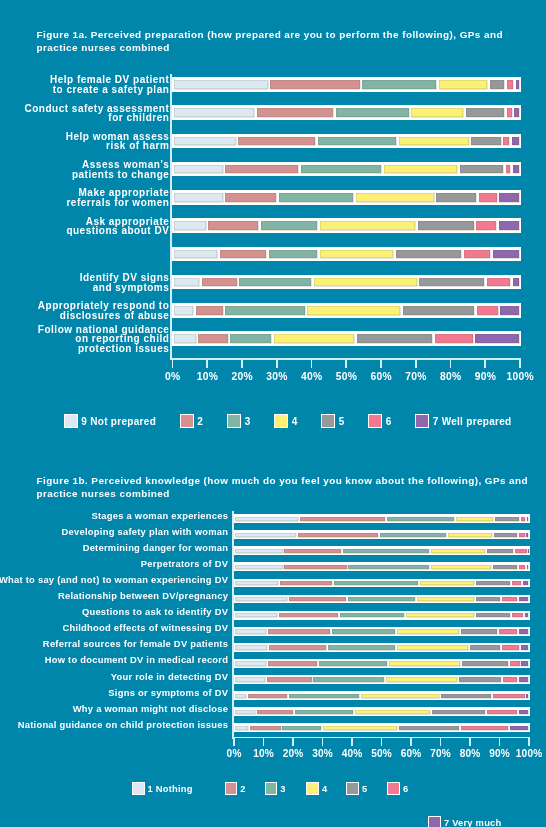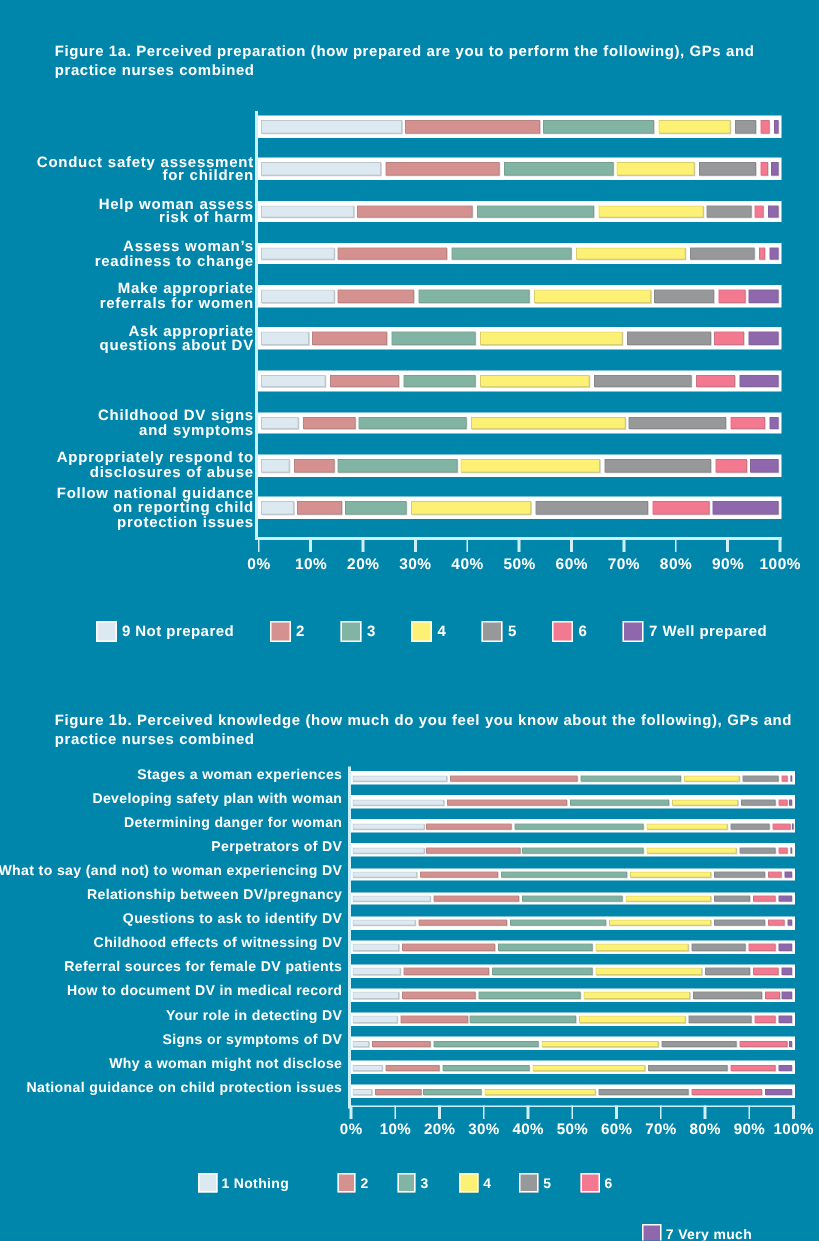--- a/index.html
+++ b/index.html
@@ -20,20 +20,22 @@
   .lg-item{display:flex;align-items:center;}
   .lg-sw{border:1.4px solid #ffffff;box-sizing:border-box;}
   .lg-lb{color:#ffffff;font-weight:bold;font-size:9px;white-space:nowrap;}
 </style>
 </head>
 <body>
 
 <div class="page" id="page">
     <div class="fig-title" style="left: 36.5px; top: 27.5px; width: 500px;">Figure 1a. Perceived preparation (how prepared are you to perform the following), GPs and practice nurses combined</div>
     <div class="chart" style="left: 0px; top: 0px; width: 546px; height: 827px;">
+      <div class="rowlabel" style="right: 376.7px; top: 75.4px; width: 170px; font-size: 10px; line-height: 9.6px; letter-spacing: 0.5px; white-space: pre;">Help female DV patient
+to create a safety plan</div>
       <div class="barband" style="left: 171.3px; top: 77.2px; width: 349.9px; height: 14.4px; position: absolute;">
         <div class="seg" style="left: 2.5px; width: 94.005px; background: rgb(221, 233, 241); top: 2.9px; height: 8.7px; box-shadow: rgba(90, 90, 90, 0.3) 0px 0px 0px 0.5px inset, rgba(100, 100, 100, 0.35) 0.5px 0.5px 0px;"></div>
         <div class="seg" style="left: 99.105px; width: 89.14px; background: rgb(212, 145, 143); top: 2.9px; height: 8.7px; box-shadow: rgba(90, 90, 90, 0.3) 0px 0px 0px 0.5px inset, rgba(100, 100, 100, 0.35) 0.5px 0.5px 0px;"></div>
         <div class="seg" style="left: 190.845px; width: 74.1975px; background: rgb(130, 180, 164); top: 2.9px; height: 8.7px; box-shadow: rgba(90, 90, 90, 0.3) 0px 0px 0px 0.5px inset, rgba(100, 100, 100, 0.35) 0.5px 0.5px 0px;"></div>
         <div class="seg" style="left: 267.642px; width: 48.4825px; background: rgb(253, 241, 117); top: 2.9px; height: 8.7px; box-shadow: rgba(90, 90, 90, 0.3) 0px 0px 0px 0.5px inset, rgba(100, 100, 100, 0.35) 0.5px 0.5px 0px;"></div>
         <div class="seg" style="left: 318.725px; width: 14.08px; background: rgb(151, 152, 153); top: 2.9px; height: 8.7px; box-shadow: rgba(90, 90, 90, 0.3) 0px 0px 0px 0.5px inset, rgba(100, 100, 100, 0.35) 0.5px 0.5px 0px;"></div>
         <div class="seg" style="left: 335.405px; width: 6.435px; background: rgb(242, 121, 143); top: 2.9px; height: 8.7px; box-shadow: rgba(90, 90, 90, 0.3) 0px 0px 0px 0.5px inset, rgba(100, 100, 100, 0.35) 0.5px 0.5px 0px;"></div>
         <div class="seg" style="left: 344.44px; width: 2.96px; background: rgb(142, 103, 172); top: 2.9px; height: 8.7px; box-shadow: rgba(90, 90, 90, 0.3) 0px 0px 0px 0.5px inset, rgba(100, 100, 100, 0.35) 0.5px 0.5px 0px;"></div>
       </div>
       <div class="rowlabel" style="right: 376.7px; top: 103.64px; width: 170px; font-size: 10px; line-height: 9.6px; letter-spacing: 0.5px; white-space: pre;">Conduct safety assessment
@@ -52,21 +54,21 @@
       <div class="barband" style="left: 171.3px; top: 133.68px; width: 349.9px; height: 14.4px; position: absolute;">
         <div class="seg" style="left: 2.5px; width: 62.035px; background: rgb(221, 233, 241); top: 2.9px; height: 8.7px; box-shadow: rgba(90, 90, 90, 0.3) 0px 0px 0px 0.5px inset, rgba(100, 100, 100, 0.35) 0.5px 0.5px 0px;"></div>
         <div class="seg" style="left: 67.135px; width: 76.63px; background: rgb(212, 145, 143); top: 2.9px; height: 8.7px; box-shadow: rgba(90, 90, 90, 0.3) 0px 0px 0px 0.5px inset, rgba(100, 100, 100, 0.35) 0.5px 0.5px 0px;"></div>
         <div class="seg" style="left: 146.365px; width: 78.3675px; background: rgb(130, 180, 164); top: 2.9px; height: 8.7px; box-shadow: rgba(90, 90, 90, 0.3) 0px 0px 0px 0.5px inset, rgba(100, 100, 100, 0.35) 0.5px 0.5px 0px;"></div>
         <div class="seg" style="left: 227.332px; width: 70.0275px; background: rgb(253, 241, 117); top: 2.9px; height: 8.7px; box-shadow: rgba(90, 90, 90, 0.3) 0px 0px 0px 0.5px inset, rgba(100, 100, 100, 0.35) 0.5px 0.5px 0px;"></div>
         <div class="seg" style="left: 299.96px; width: 29.37px; background: rgb(151, 152, 153); top: 2.9px; height: 8.7px; box-shadow: rgba(90, 90, 90, 0.3) 0px 0px 0px 0.5px inset, rgba(100, 100, 100, 0.35) 0.5px 0.5px 0px;"></div>
         <div class="seg" style="left: 331.93px; width: 5.74px; background: rgb(242, 121, 143); top: 2.9px; height: 8.7px; box-shadow: rgba(90, 90, 90, 0.3) 0px 0px 0px 0.5px inset, rgba(100, 100, 100, 0.35) 0.5px 0.5px 0px;"></div>
         <div class="seg" style="left: 340.27px; width: 7.13px; background: rgb(142, 103, 172); top: 2.9px; height: 8.7px; box-shadow: rgba(90, 90, 90, 0.3) 0px 0px 0px 0.5px inset, rgba(100, 100, 100, 0.35) 0.5px 0.5px 0px;"></div>
       </div>
       <div class="rowlabel" style="right: 376.7px; top: 160.12px; width: 170px; font-size: 10px; line-height: 9.6px; letter-spacing: 0.5px; white-space: pre;">Assess woman’s
-readiness to change</div>
+patients to change</div>
       <div class="barband" style="left: 171.3px; top: 161.92px; width: 349.9px; height: 14.4px; position: absolute;">
         <div class="seg" style="left: 2.5px; width: 48.83px; background: rgb(221, 233, 241); top: 2.9px; height: 8.7px; box-shadow: rgba(90, 90, 90, 0.3) 0px 0px 0px 0.5px inset, rgba(100, 100, 100, 0.35) 0.5px 0.5px 0px;"></div>
         <div class="seg" style="left: 53.93px; width: 73.155px; background: rgb(212, 145, 143); top: 2.9px; height: 8.7px; box-shadow: rgba(90, 90, 90, 0.3) 0px 0px 0px 0.5px inset, rgba(100, 100, 100, 0.35) 0.5px 0.5px 0px;"></div>
         <div class="seg" style="left: 129.685px; width: 80.4525px; background: rgb(130, 180, 164); top: 2.9px; height: 8.7px; box-shadow: rgba(90, 90, 90, 0.3) 0px 0px 0px 0.5px inset, rgba(100, 100, 100, 0.35) 0.5px 0.5px 0px;"></div>
         <div class="seg" style="left: 212.738px; width: 73.155px; background: rgb(253, 241, 117); top: 2.9px; height: 8.7px; box-shadow: rgba(90, 90, 90, 0.3) 0px 0px 0px 0.5px inset, rgba(100, 100, 100, 0.35) 0.5px 0.5px 0px;"></div>
         <div class="seg" style="left: 288.493px; width: 43.6175px; background: rgb(151, 152, 153); top: 2.9px; height: 8.7px; box-shadow: rgba(90, 90, 90, 0.3) 0px 0px 0px 0.5px inset, rgba(100, 100, 100, 0.35) 0.5px 0.5px 0px;"></div>
         <div class="seg" style="left: 334.71px; width: 4.0025px; background: rgb(242, 121, 143); top: 2.9px; height: 8.7px; box-shadow: rgba(90, 90, 90, 0.3) 0px 0px 0px 0.5px inset, rgba(100, 100, 100, 0.35) 0.5px 0.5px 0px;"></div>
         <div class="seg" style="left: 341.312px; width: 6.0875px; background: rgb(142, 103, 172); top: 2.9px; height: 8.7px; box-shadow: rgba(90, 90, 90, 0.3) 0px 0px 0px 0.5px inset, rgba(100, 100, 100, 0.35) 0.5px 0.5px 0px;"></div>
       </div>
       <div class="rowlabel" style="right: 376.7px; top: 188.36px; width: 170px; font-size: 10px; line-height: 9.6px; letter-spacing: 0.5px; white-space: pre;">Make appropriate
@@ -93,21 +95,21 @@
       </div>
       <div class="barband" style="left: 171.3px; top: 246.64px; width: 349.9px; height: 14.4px; position: absolute;">
         <div class="seg" style="left: 2.5px; width: 43.6175px; background: rgb(221, 233, 241); top: 2.9px; height: 8.7px; box-shadow: rgba(90, 90, 90, 0.3) 0px 0px 0px 0.5px inset, rgba(100, 100, 100, 0.35) 0.5px 0.5px 0px;"></div>
         <div class="seg" style="left: 48.7175px; width: 46.05px; background: rgb(212, 145, 143); top: 2.9px; height: 8.7px; box-shadow: rgba(90, 90, 90, 0.3) 0px 0px 0px 0.5px inset, rgba(100, 100, 100, 0.35) 0.5px 0.5px 0px;"></div>
         <div class="seg" style="left: 97.3675px; width: 48.83px; background: rgb(130, 180, 164); top: 2.9px; height: 8.7px; box-shadow: rgba(90, 90, 90, 0.3) 0px 0px 0px 0.5px inset, rgba(100, 100, 100, 0.35) 0.5px 0.5px 0px;"></div>
         <div class="seg" style="left: 148.798px; width: 72.8075px; background: rgb(253, 241, 117); top: 2.9px; height: 8.7px; box-shadow: rgba(90, 90, 90, 0.3) 0px 0px 0px 0.5px inset, rgba(100, 100, 100, 0.35) 0.5px 0.5px 0px;"></div>
         <div class="seg" style="left: 224.205px; width: 65.51px; background: rgb(151, 152, 153); top: 2.9px; height: 8.7px; box-shadow: rgba(90, 90, 90, 0.3) 0px 0px 0px 0.5px inset, rgba(100, 100, 100, 0.35) 0.5px 0.5px 0px;"></div>
         <div class="seg" style="left: 292.315px; width: 26.59px; background: rgb(242, 121, 143); top: 2.9px; height: 8.7px; box-shadow: rgba(90, 90, 90, 0.3) 0px 0px 0px 0.5px inset, rgba(100, 100, 100, 0.35) 0.5px 0.5px 0px;"></div>
         <div class="seg" style="left: 321.505px; width: 25.895px; background: rgb(142, 103, 172); top: 2.9px; height: 8.7px; box-shadow: rgba(90, 90, 90, 0.3) 0px 0px 0px 0.5px inset, rgba(100, 100, 100, 0.35) 0.5px 0.5px 0px;"></div>
       </div>
-      <div class="rowlabel" style="right: 376.7px; top: 273.08px; width: 170px; font-size: 10px; line-height: 9.6px; letter-spacing: 0.5px; white-space: pre;">Childhood DV signs
+      <div class="rowlabel" style="right: 376.7px; top: 273.08px; width: 170px; font-size: 10px; line-height: 9.6px; letter-spacing: 0.5px; white-space: pre;">Identify DV signs
 and symptoms</div>
       <div class="barband" style="left: 171.3px; top: 274.88px; width: 349.9px; height: 14.4px; position: absolute;">
         <div class="seg" style="left: 2.5px; width: 25.5475px; background: rgb(221, 233, 241); top: 2.9px; height: 8.7px; box-shadow: rgba(90, 90, 90, 0.3) 0px 0px 0px 0.5px inset, rgba(100, 100, 100, 0.35) 0.5px 0.5px 0px;"></div>
         <div class="seg" style="left: 30.6475px; width: 34.5825px; background: rgb(212, 145, 143); top: 2.9px; height: 8.7px; box-shadow: rgba(90, 90, 90, 0.3) 0px 0px 0px 0.5px inset, rgba(100, 100, 100, 0.35) 0.5px 0.5px 0px;"></div>
         <div class="seg" style="left: 67.83px; width: 72.1125px; background: rgb(130, 180, 164); top: 2.9px; height: 8.7px; box-shadow: rgba(90, 90, 90, 0.3) 0px 0px 0px 0.5px inset, rgba(100, 100, 100, 0.35) 0.5px 0.5px 0px;"></div>
         <div class="seg" style="left: 142.542px; width: 103.04px; background: rgb(253, 241, 117); top: 2.9px; height: 8.7px; box-shadow: rgba(90, 90, 90, 0.3) 0px 0px 0px 0.5px inset, rgba(100, 100, 100, 0.35) 0.5px 0.5px 0px;"></div>
         <div class="seg" style="left: 248.183px; width: 64.4675px; background: rgb(151, 152, 153); top: 2.9px; height: 8.7px; box-shadow: rgba(90, 90, 90, 0.3) 0px 0px 0px 0.5px inset, rgba(100, 100, 100, 0.35) 0.5px 0.5px 0px;"></div>
         <div class="seg" style="left: 315.25px; width: 23.4625px; background: rgb(242, 121, 143); top: 2.9px; height: 8.7px; box-shadow: rgba(90, 90, 90, 0.3) 0px 0px 0px 0.5px inset, rgba(100, 100, 100, 0.35) 0.5px 0.5px 0px;"></div>
         <div class="seg" style="left: 341.312px; width: 6.0875px; background: rgb(142, 103, 172); top: 2.9px; height: 8.7px; box-shadow: rgba(90, 90, 90, 0.3) 0px 0px 0px 0.5px inset, rgba(100, 100, 100, 0.35) 0.5px 0.5px 0px;"></div>
       </div>

